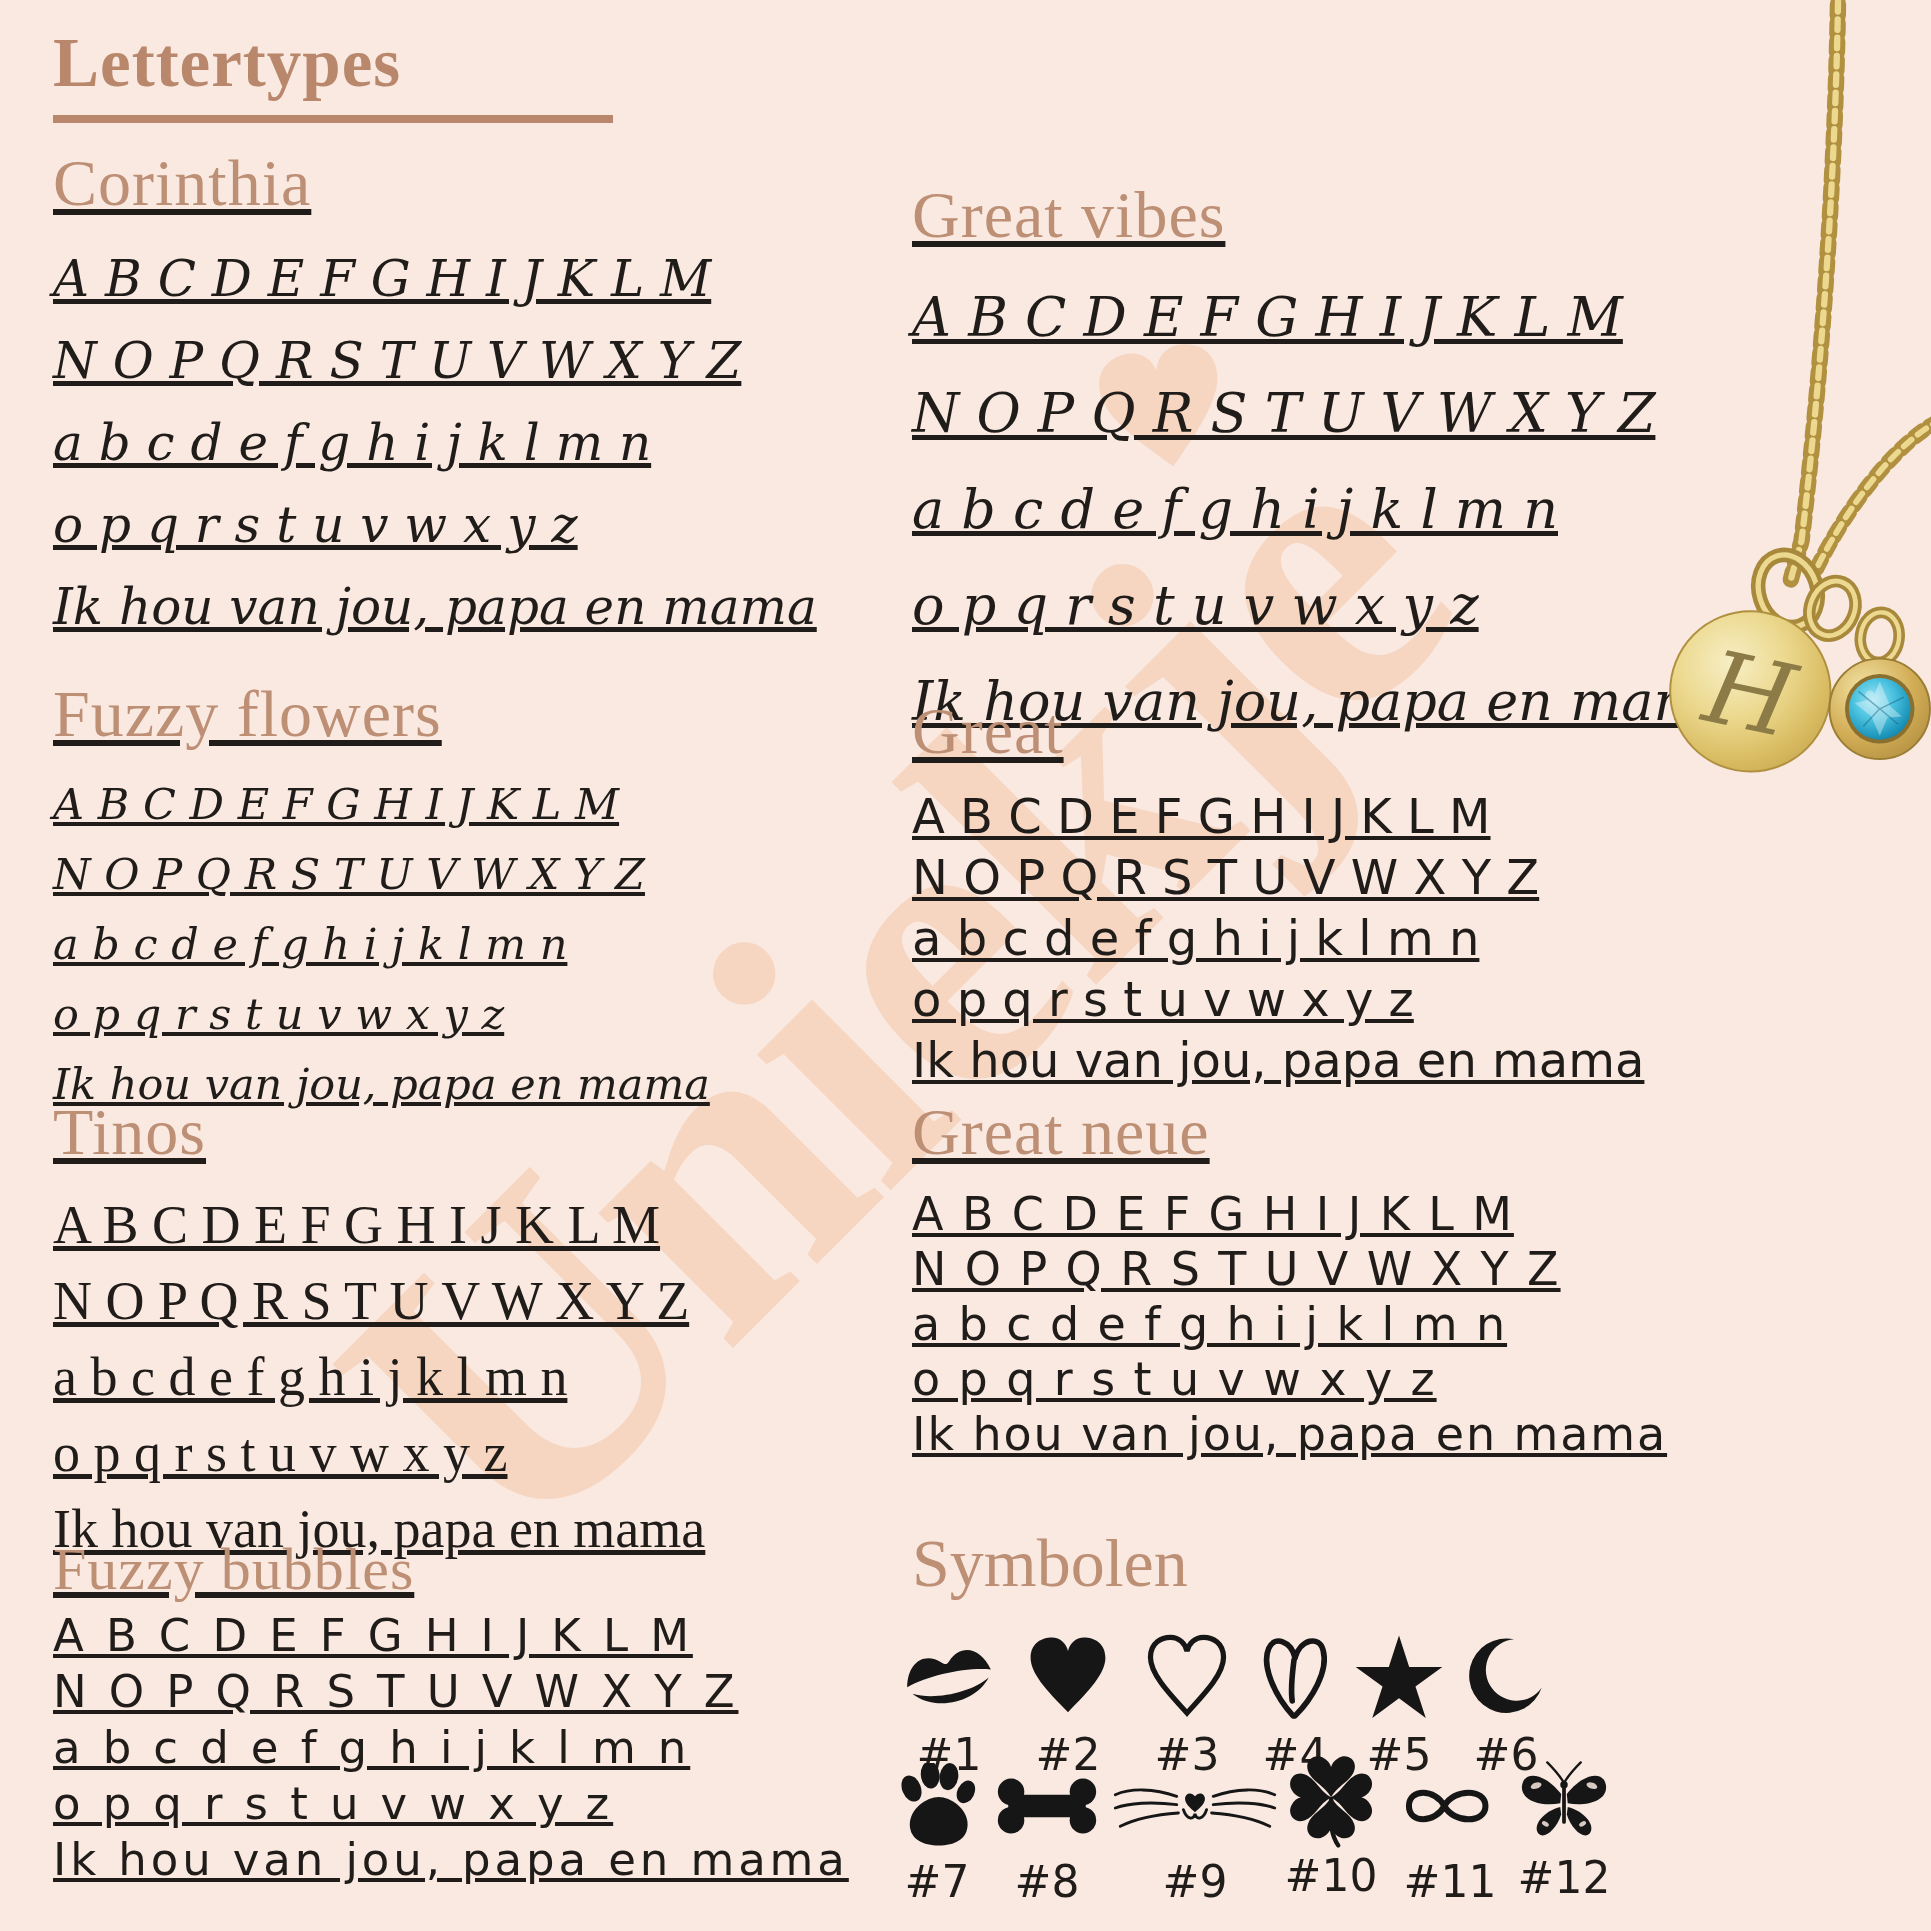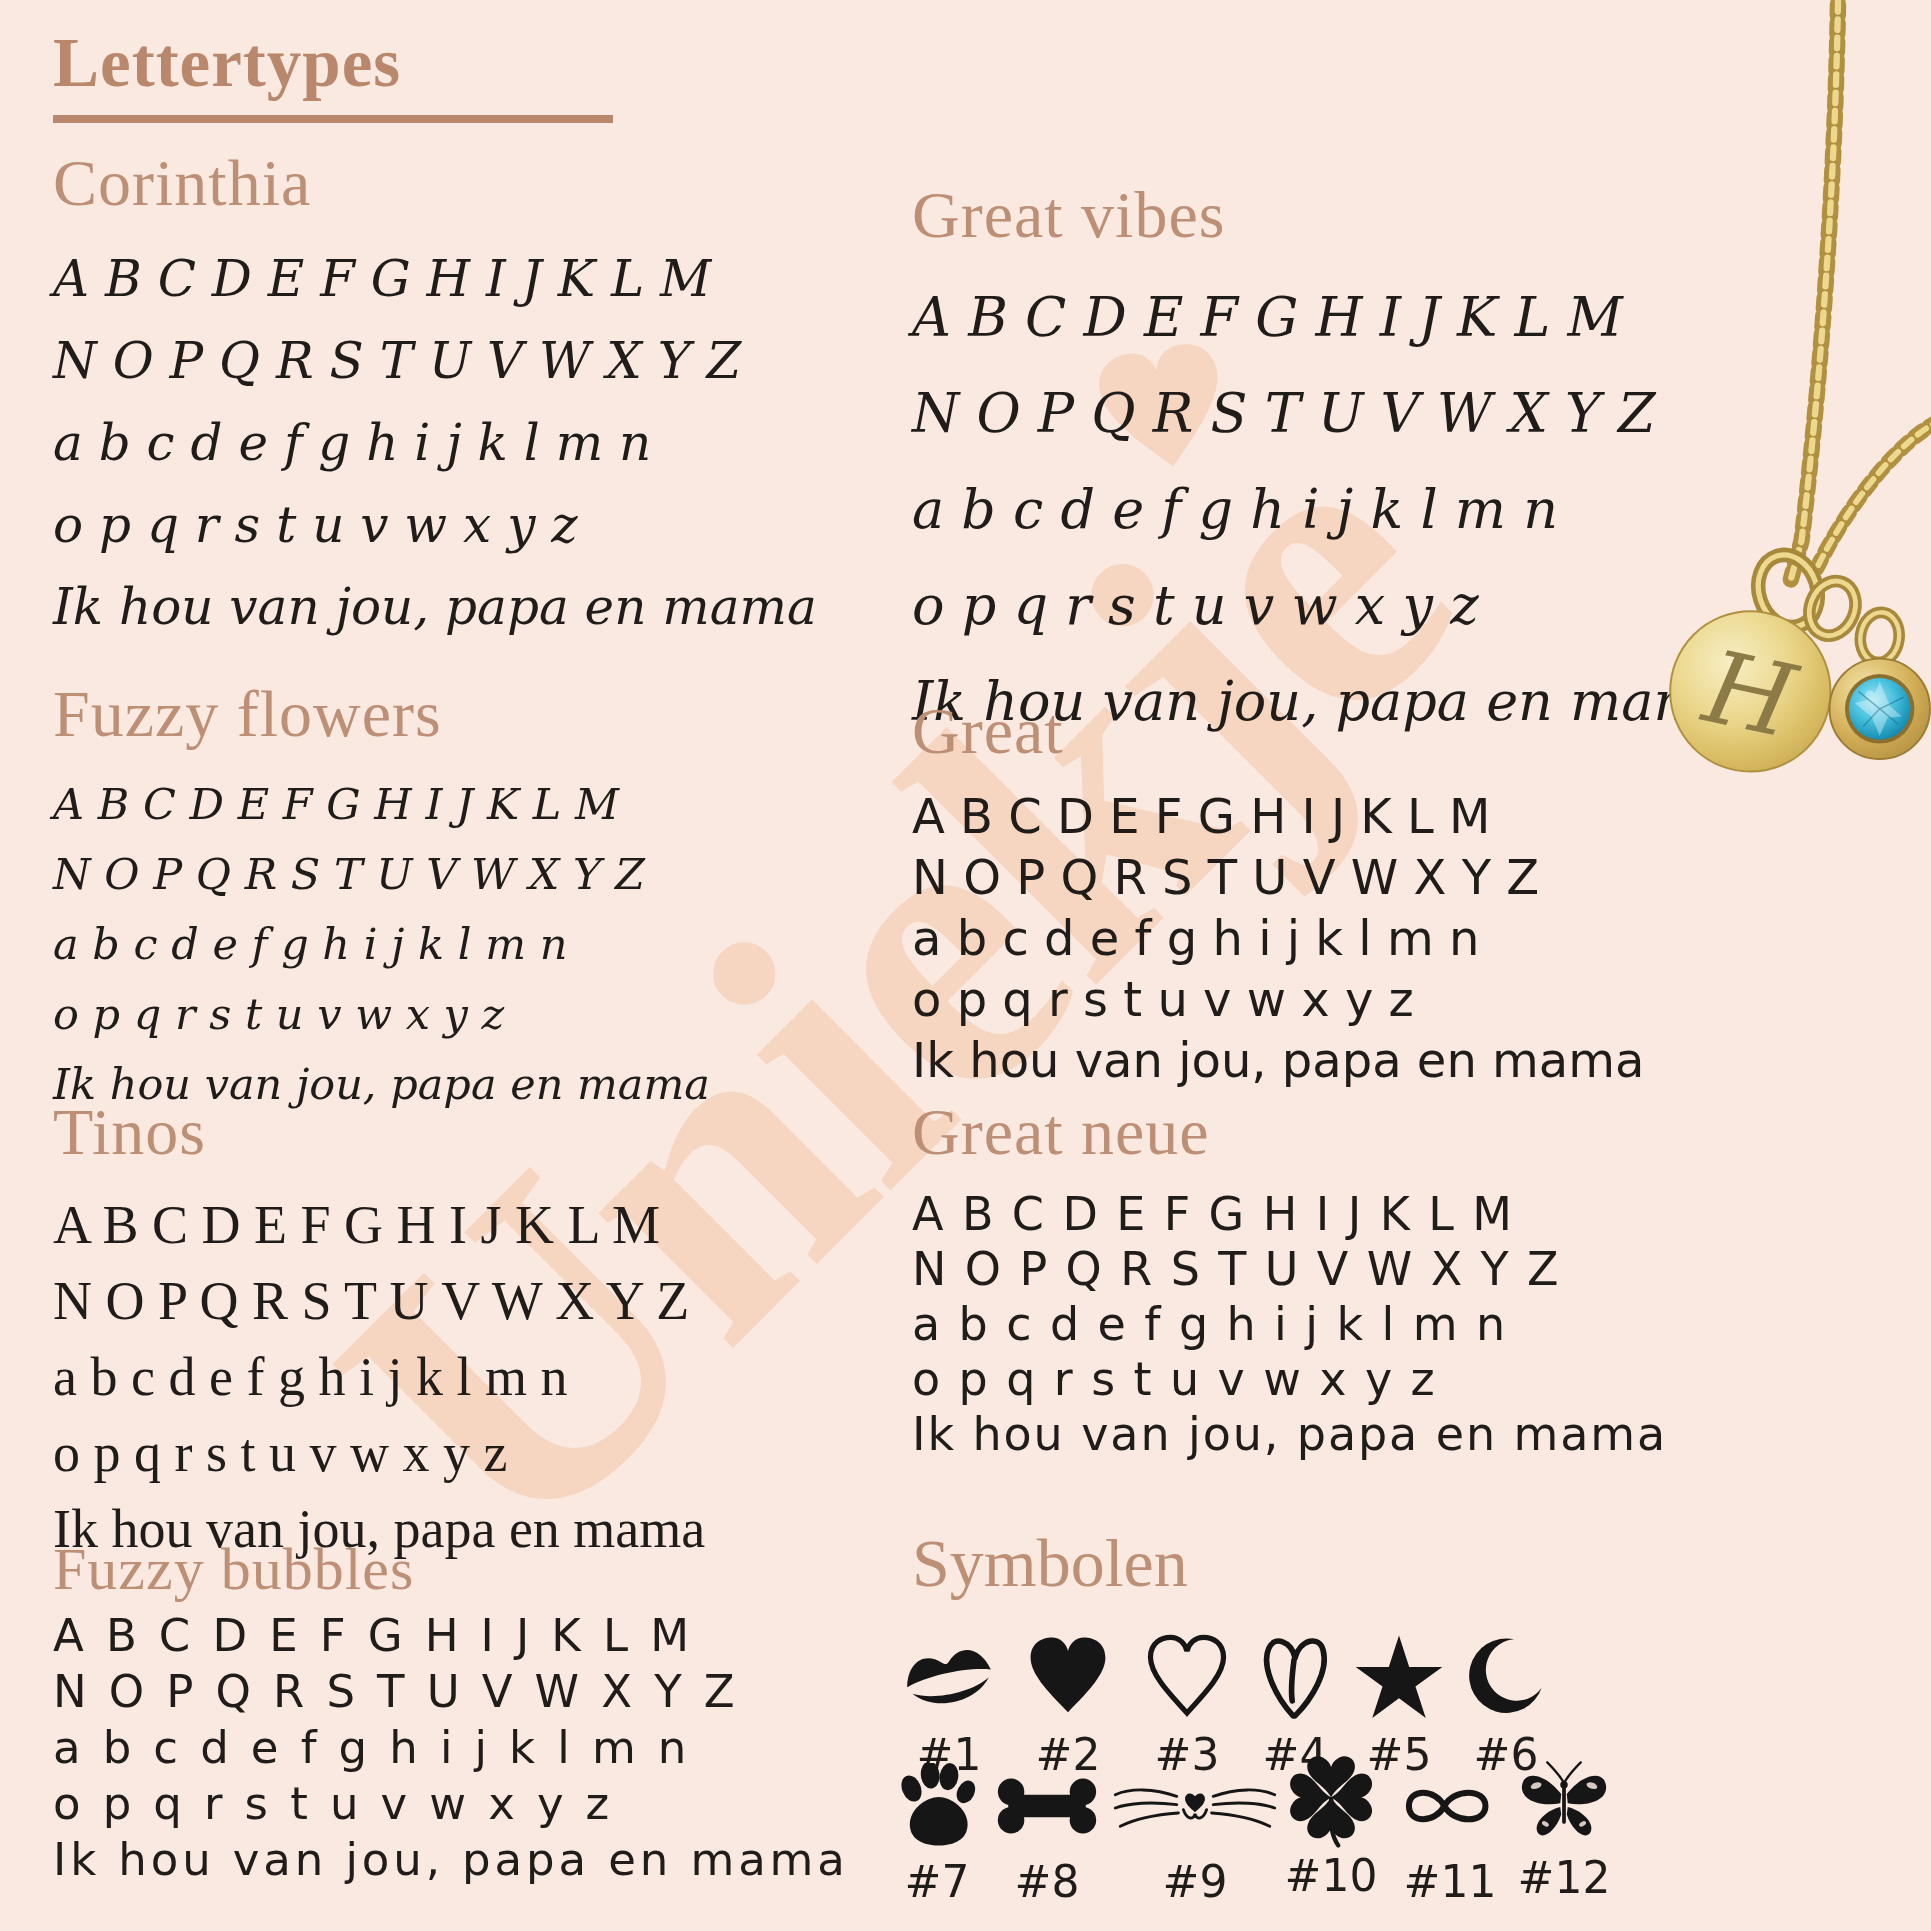--- a/index.html
+++ b/index.html
@@ -37,21 +37,21 @@
   }
   .page-title{
     margin:0;
     font-family:"Liberation Serif",serif;
     font-weight:700;
     font-size:69px;line-height:1.05;
     color:var(--title,#b9886c);
     letter-spacing:1px;
   }
   
-  .font-block{position:absolute;z-index:2;}
+  .font-block{position:absolute;z-index:2;text-decoration:underline;}
   .font-heading{
     margin:0 0 17.4px 0;
     font-family:"Liberation Serif",serif;
     font-weight:400;
     font-size:66px;line-height:1.15;
     color:var(--accent,#bd8f75);
     letter-spacing:1px;
   }
   .row{white-space:nowrap;color:var(--ink,#201c19);}
   .corinthia .row{font:italic 50px/82px "DejaVu Serif",serif;}

